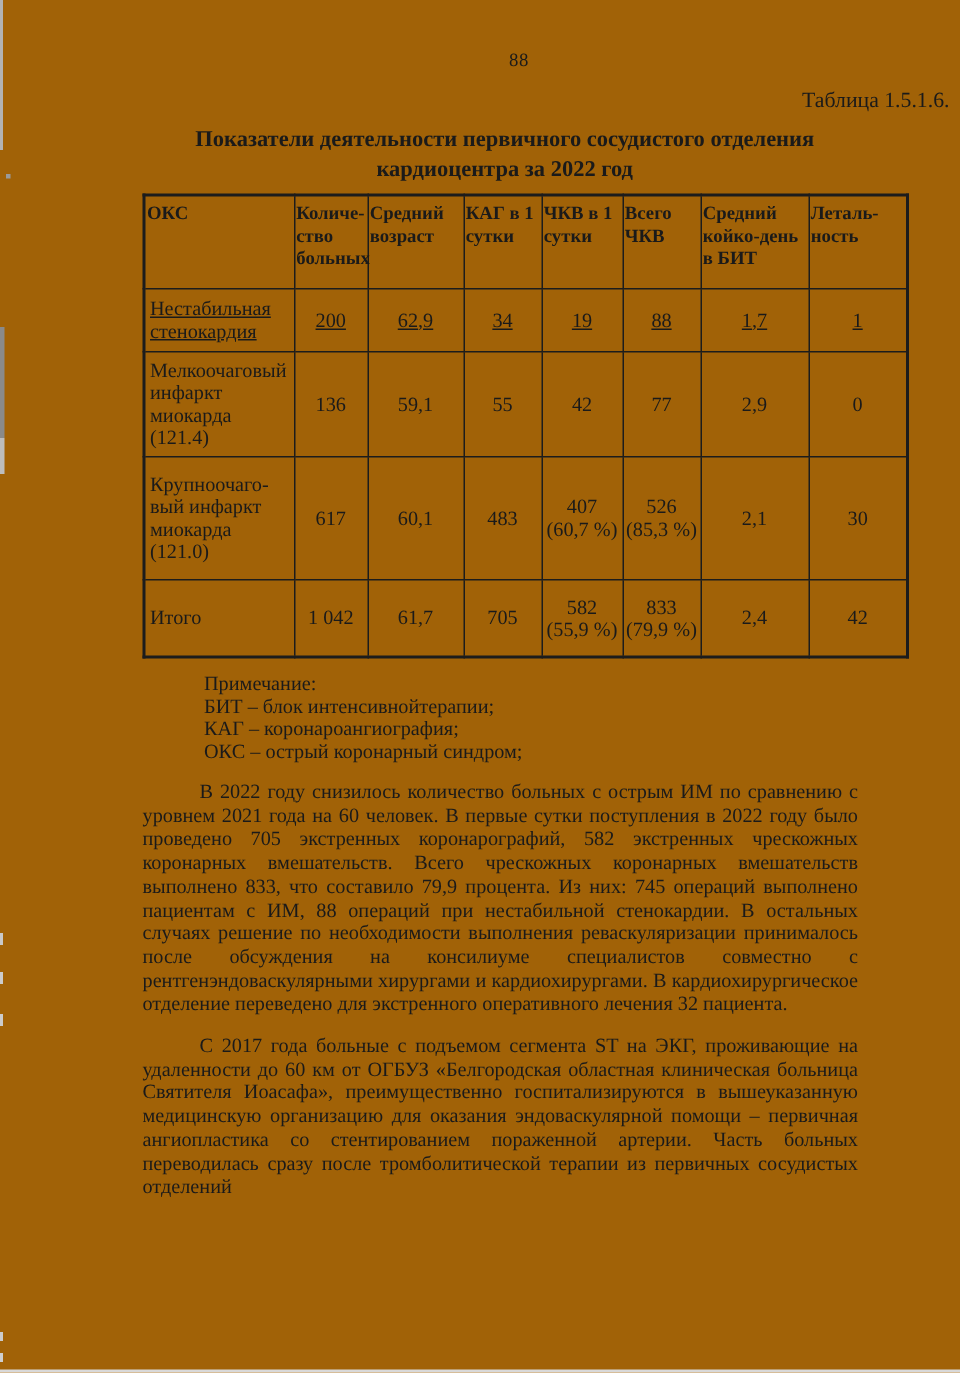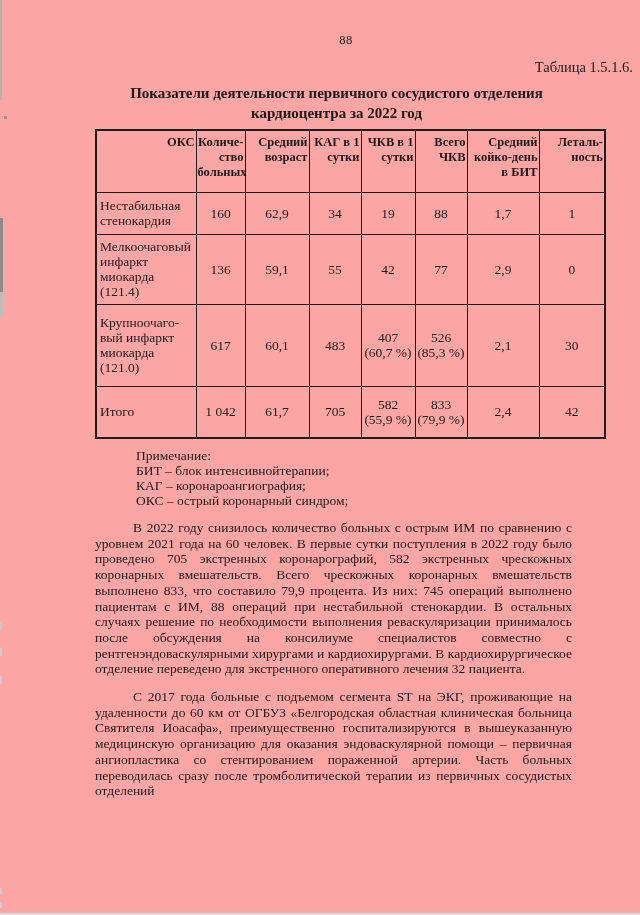--- a/index.html
+++ b/index.html
@@ -1,21 +1,21 @@
 <!DOCTYPE html>
 <html><head>
 <meta charset="utf-8">
 <style>
   * { margin: 0; padding: 0; box-sizing: border-box; }
   html, body { background: #ffffff; }
   .page {
     position: relative;
     width: 640px;
     height: 915px;
-    background: #fca5a5;
+    background: #a16207;
     overflow: hidden;
     font-family: "Liberation Serif", "DejaVu Serif", serif;
     color: #1a1a1a;
   }
   .page-number {
     padding-top: 33px;
     margin-left: 84px;
     width: 524px;
     text-align: center;
     font-size: 12.5px;
@@ -45,38 +45,38 @@
     table-layout: fixed;
     border: 2px solid #1c1c1c;
   }
   table.data-table th, table.data-table td {
     border: 1.5px solid #1c1c1c;
     vertical-align: middle;
     line-height: 15px;
   }
   table.data-table th {
     vertical-align: top;
-    text-align: right;
+    text-align: left;
     font-weight: bold;
     font-size: 12.5px;
     padding: 4px 1px 2px 1px;
     line-height: 15px;
   }
   table.data-table td {
     font-size: 13.5px;
     text-align: center;
     padding: 2px 1px;
   }
   table.data-table td.rowlabel {
     text-align: left;
     padding-left: 3px;
     padding-right: 1px;
   }
   tr.hdr   { height: 62px; }
-  tr.r0    { height: 42px; }
+  tr.r0    { height: 42px; text-decoration: underline; }
   tr.r1    { height: 70px; padding-left: 40px; }
   tr.r2    { height: 82px; padding-left: 48px; }
   tr.r3    { height: 70px; }
   tr.r4    { height: 52px; }
   .notes {
     margin-top: 9px;
     margin-left: 136px;
     width: 460px;
     font-size: 13.5px;
     line-height: 15px;
@@ -151,21 +151,21 @@
         <th>КАГ в 1 сутки</th>
         <th>ЧКВ в 1 сутки</th>
         <th>Всего ЧКВ</th>
         <th>Средний койко-день в БИТ</th>
         <th>Леталь-ность</th>
       </tr>
     </thead>
     <tbody>
       <tr class="r0">
         <td class="rowlabel">Нестабильная стенокардия</td>
-        <td>160</td>
+        <td>200</td>
         <td>62,9</td>
         <td>34</td>
         <td>19</td>
         <td>88</td>
         <td>1,7</td>
         <td>1</td>
       </tr>
       <tr class="r1">
         <td class="rowlabel">Мелкоочаговый инфаркт миокарда (121.4)</td>
         <td>136</td>

